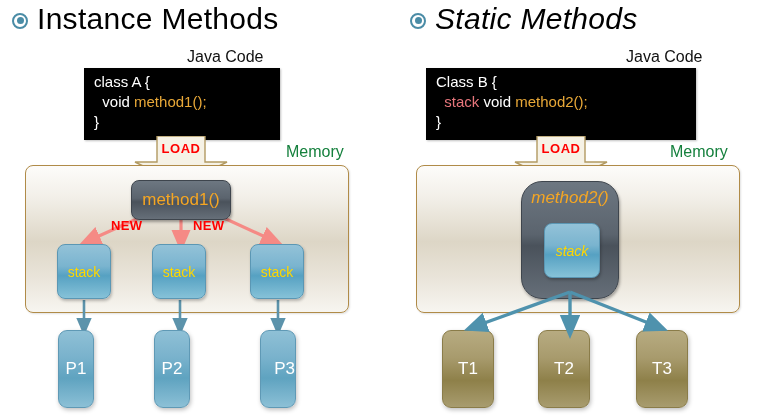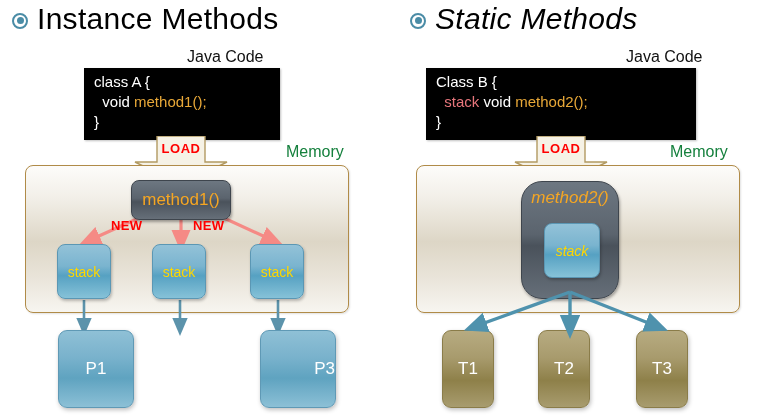--- a/index.html
+++ b/index.html
@@ -179,21 +179,21 @@
 
   
   .proc-box {
     background: linear-gradient(to bottom, #8fc0d6 0%, #79b2cc 35%, #5fa3c0 62%, #8cc0d6 100%);
     border: 1px solid #5f99b5;
     color: #ffffff;
     font-size: 17px;
     border-radius: 9px;
     box-shadow: 1px 2px 4px rgba(0,0,0,0.25);
   }
-  .panel.left .proc-box { top: 330px; width: 76px; height: 78px; }
+  .panel.left .proc-box { top: 330px; width: 36px; height: 78px; }
   .panel.left .proc-box.p1 { left: 58px; }
   .panel.left .proc-box.p2 { left: 154px; }
   .panel.left .proc-box.p3 { left: 260px; justify-content: flex-end; }
 
   
   .thread-box {
     background: linear-gradient(to bottom, #b7ab81 0%, #a89b6d 35%, #8e8049 65%, #a89c6f 100%);
     border: 1px solid #8a7c49;
     color: #ffffff;
     font-size: 17px;
@@ -285,20 +285,23 @@
   <div class="node stack-box s2">
     <span>stack</span>
   </div>
   <div class="node stack-box s3">
     <span>stack</span>
   </div>
 
   <div class="node proc-box p1">
     <span>P1</span>
   </div>
+  <div class="node proc-box p2">
+    <span>P2</span>
+  </div>
   <div class="node proc-box p3">
     <span>P3</span>
   </div>
 </div>
 
 <div class="panel right">
 
   <div class="heading">
     <span class="bullet-ring">
       <span class="bullet-dot"></span>

